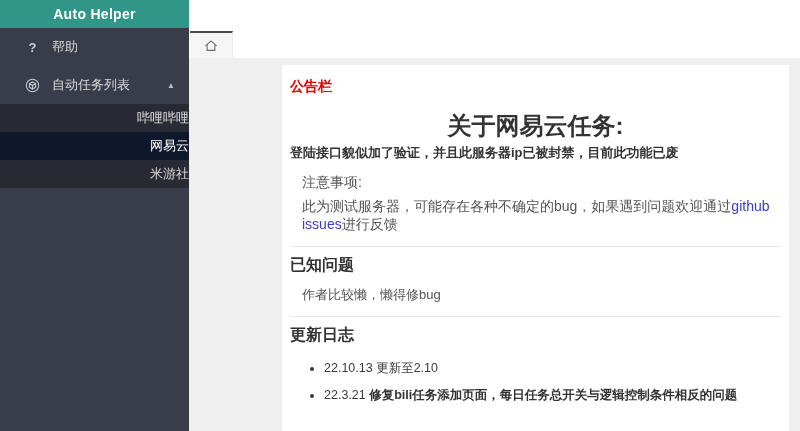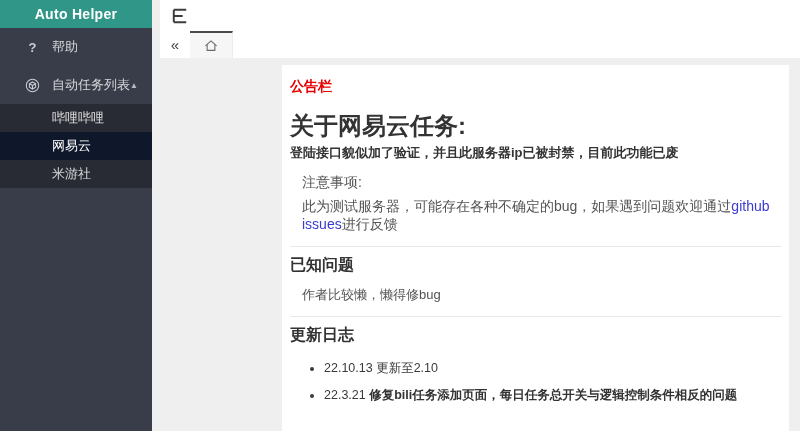--- a/index.html
+++ b/index.html
@@ -1,28 +1,28 @@
 <!DOCTYPE html>
 <html><head>
 <meta charset="utf-8">
 <style>
   html,body{margin:0;padding:0;}
   body{font-family:"Liberation Sans","DejaVu Sans",sans-serif;}
   .app{position:relative;width:800px;height:431px;overflow:hidden;background:#efefef;}
 
   
-  .sidebar{position:absolute;left:0;top:0;width:152px;height:431px;background:#393d49;z-index:2;}
+  .sidebar{position:absolute;left:0;top:0;width:189px;height:431px;background:#393d49;z-index:2;}
   .logo{height:28px;line-height:28px;background:#2f9688;color:#fff;text-align:center;
         font-size:14px;font-weight:bold;letter-spacing:.3px;}
   .nav-item{height:38px;display:flex;align-items:center;padding:0 14px 0 24px;
             color:rgba(255,255,255,.78);font-size:13px;cursor:pointer;}
   .nav-item .ico{width:17px;margin-right:11px;display:flex;align-items:center;justify-content:center;
                  color:#c9cdd4;font-size:13px;font-weight:bold;}
   .caret{margin-left:auto;font-size:8px;color:rgba(255,255,255,.65);}
-  .submenu{background:#282b33;}
+  .submenu{background:#282b33;text-align:right;}
   .subitem{height:28px;line-height:28px;padding-left:52px;color:rgba(255,255,255,.82);
            font-size:13px;cursor:pointer;}
   .subitem.active{background:#0f172a;color:#fff;}
 
   
   .topbar{position:absolute;left:160px;top:0;right:0;height:31px;background:#fff;}
   .toggle{position:absolute;left:10px;top:6px;width:20px;height:19px;display:flex;
           align-items:center;justify-content:center;cursor:pointer;}
 
   
@@ -31,21 +31,21 @@
   .collapse-btn{width:30px;display:flex;align-items:center;justify-content:center;
                 font-size:15px;color:#3c3c3c;cursor:pointer;}
   .tab-home{width:43px;background:#f6f6f6;border-top:2px solid #4a4a4a;border-right:1px solid #ececec;
             display:flex;align-items:center;justify-content:center;box-sizing:border-box;cursor:pointer;}
 
   
   .content{position:absolute;left:160px;top:58px;right:0;bottom:0;background:#efefef;padding-left:36px;}
   .card{position:absolute;left:122px;top:7px;right:11px;bottom:-10px;background:#fff;
         padding:6px 8px;box-sizing:border-box;overflow:hidden;}
   .badge{color:#e60000;font-weight:bold;font-size:14px;margin:7px 0 14px;}
-  .title{font-size:24px;font-weight:bold;color:#333;margin:0 0 2px;}
+  .title{font-size:24px;font-weight:bold;color:#333;margin:0 0 2px;text-align:center;}
   .subtitle{font-size:13px;font-weight:bold;color:#333;margin:0 0 12px;}
   .note{margin:6px 0 6px 12px;font-size:14px;color:#545454;}
   .note a{color:#3a3ad1;text-decoration:none;}
   hr{border:none;border-top:1px solid #e8e8e8;margin:12px 0 8px;}
   .section{font-size:16px;font-weight:bold;color:#333;margin:4px 0 10px;}
   .body-text{margin:0 0 4px 12px;font-size:13px;color:#545454;}
   .changelog{margin:14px 0 0;padding-left:34px;font-size:12.5px;color:#3a3a3a;}
   .changelog li{margin-bottom:9.5px;}
   .changelog .bold{font-weight:bold;color:#333;}
 </style>

